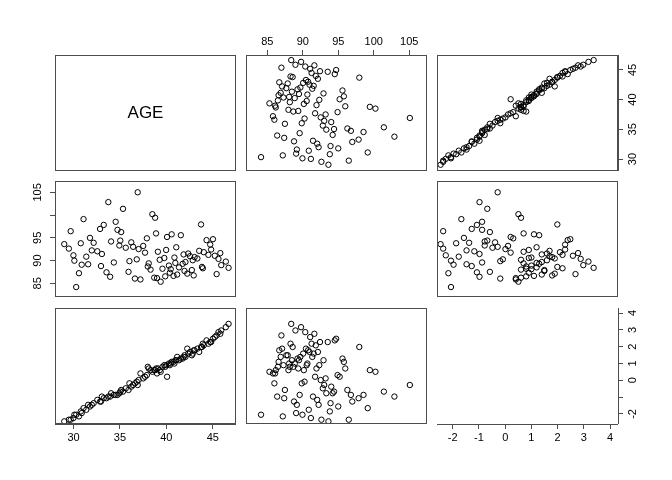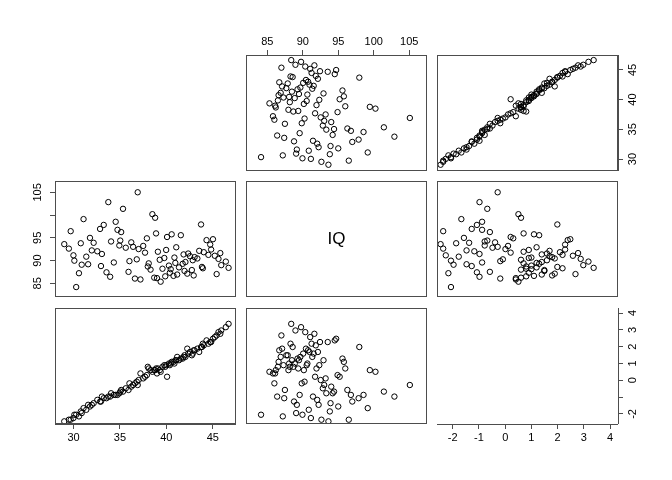--- a/index.html
+++ b/index.html
@@ -63,20 +63,23 @@
     stroke-width: 1;
     fill: none;
     shape-rendering: crispEdges;
   }
 </style>
 </head>
 <body>
 
 <div id="splom-root">
 
+  <div class="panel" style="left:55px; top:55px; width:181px; height:116px;">
+    <div class="diag-label">AGE</div>
+  </div>
 
   <div class="panel" style="left:246px; top:55px; width:181px; height:116px;">
       <svg viewBox="0 0 179 114" preserveAspectRatio="none">
         <circle cx="46.33" cy="55.54" r="2.7" fill="none" stroke="#000000" stroke-width="1"></circle>
         <circle cx="33.69" cy="36.83" r="2.7" fill="none" stroke="#000000" stroke-width="1"></circle>
         <circle cx="92.66" cy="43.26" r="2.7" fill="none" stroke="#000000" stroke-width="1"></circle>
         <circle cx="49.84" cy="93.54" r="2.7" fill="none" stroke="#000000" stroke-width="1"></circle>
         <circle cx="35.10" cy="30.40" r="2.7" fill="none" stroke="#000000" stroke-width="1"></circle>
         <circle cx="65.98" cy="84.77" r="2.7" fill="none" stroke="#000000" stroke-width="1"></circle>
         <circle cx="43.52" cy="20.46" r="2.7" fill="none" stroke="#000000" stroke-width="1"></circle>
@@ -379,23 +382,20 @@
         <circle cx="89.04" cy="70.64" r="2.7" fill="none" stroke="#000000" stroke-width="1"></circle>
         <circle cx="129.43" cy="80.02" r="2.7" fill="none" stroke="#000000" stroke-width="1"></circle>
         <circle cx="24.78" cy="61.25" r="2.7" fill="none" stroke="#000000" stroke-width="1"></circle>
         <circle cx="113.83" cy="90.75" r="2.7" fill="none" stroke="#000000" stroke-width="1"></circle>
         <circle cx="81.70" cy="10.28" r="2.7" fill="none" stroke="#000000" stroke-width="1"></circle>
         <circle cx="155.13" cy="67.51" r="2.7" fill="none" stroke="#000000" stroke-width="1"></circle>
         <circle cx="99.14" cy="35.76" r="2.7" fill="none" stroke="#000000" stroke-width="1"></circle>
       </svg>
     </div>
 
-  <div class="panel" style="left:246px; top:181px; width:181px; height:116px;">
-    <div class="diag-label">IQ</div>
-  </div>
 
   <div class="panel" style="left:437px; top:181px; width:181px; height:116px;">
       <svg viewBox="0 0 179 114" preserveAspectRatio="none">
         <circle cx="88.20" cy="84.49" r="2.7" fill="none" stroke="#000000" stroke-width="1"></circle>
         <circle cx="103.77" cy="92.54" r="2.7" fill="none" stroke="#000000" stroke-width="1"></circle>
         <circle cx="72.64" cy="54.99" r="2.7" fill="none" stroke="#000000" stroke-width="1"></circle>
         <circle cx="28.54" cy="82.26" r="2.7" fill="none" stroke="#000000" stroke-width="1"></circle>
         <circle cx="116.74" cy="91.65" r="2.7" fill="none" stroke="#000000" stroke-width="1"></circle>
         <circle cx="41.51" cy="71.98" r="2.7" fill="none" stroke="#000000" stroke-width="1"></circle>
         <circle cx="124.52" cy="86.28" r="2.7" fill="none" stroke="#000000" stroke-width="1"></circle>

